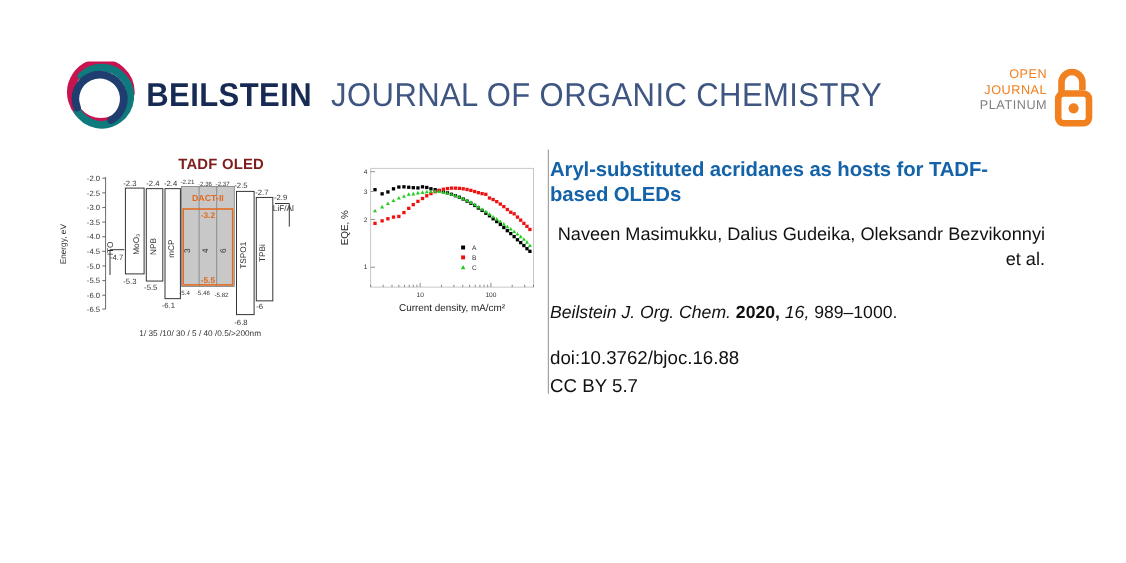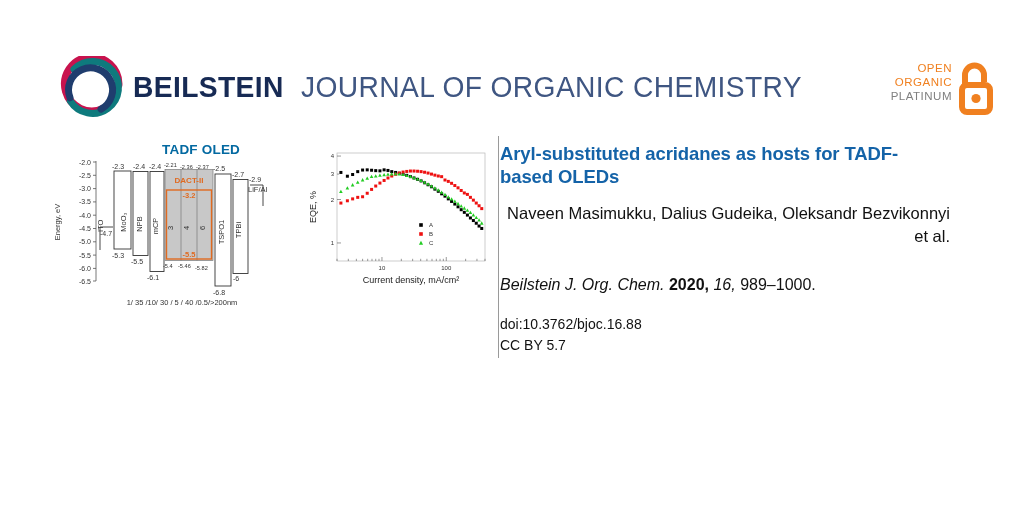--- a/index.html
+++ b/index.html
@@ -114,35 +114,35 @@
     color: #111111;
     font-size: 16px;
     line-height: 1.4;
     margin: 0 0 18px 0;
     font-style: italic;
   }
   #article-citation .cit-bold { font-weight: 700; font-style: normal; }
   #article-citation .cit-plain { font-style: normal; }
   #article-doi, #article-license {
     color: #111111;
-    font-size: 14px;
+    font-size: 17px;
     line-height: 1.45;
     margin: 0;
   }
 
   
   #fig-energy {
     position: absolute;
     left: 50px; top: 140px;
     width: 232px; height: 170px;
   }
   #tadf-oled-title {
     position: absolute;
     left: 112px; top: 2px;
-    color: #0369a1;
+    color: #7f1d1d;
     font-size: 13.5px;
     font-weight: 700;
     letter-spacing: 0.2px;
   }
   #energy-svg { position: absolute; left: 0; top: 0; }
 
   
   #fig-eqe {
     position: absolute;
     left: 303px; top: 143px;
@@ -169,21 +169,21 @@
   </div>
 
   <div id="wordmark">
     <span class="wm-bold">BEILSTEIN</span>
     <span class="wm-light">JOURNAL OF ORGANIC CHEMISTRY</span>
   </div>
 
   <div id="oa-badge">
     <div id="oa-text">
       <span class="oa-line oa-orange">OPEN</span>
-      <span class="oa-line oa-orange">ORGANIC</span>
+      <span class="oa-line oa-orange">JOURNAL</span>
       <span class="oa-line oa-gray">PLATINUM</span>
     </div>
     <div id="oa-lock">
       <svg width="40" height="54" viewBox="0 0 40 54">
 
         <path d="M 9 24 L 9 13 A 9.5 9.5 0 0 1 28 13 L 28 20" fill="none" stroke="#f08020" stroke-width="6" stroke-linecap="butt"></path>
 
         <rect x="6" y="23" width="28" height="27" rx="5" ry="5" fill="none" stroke="#f08020" stroke-width="6"></rect>
 
         <circle cx="20" cy="36.5" r="4.6" fill="#f08020"></circle>

